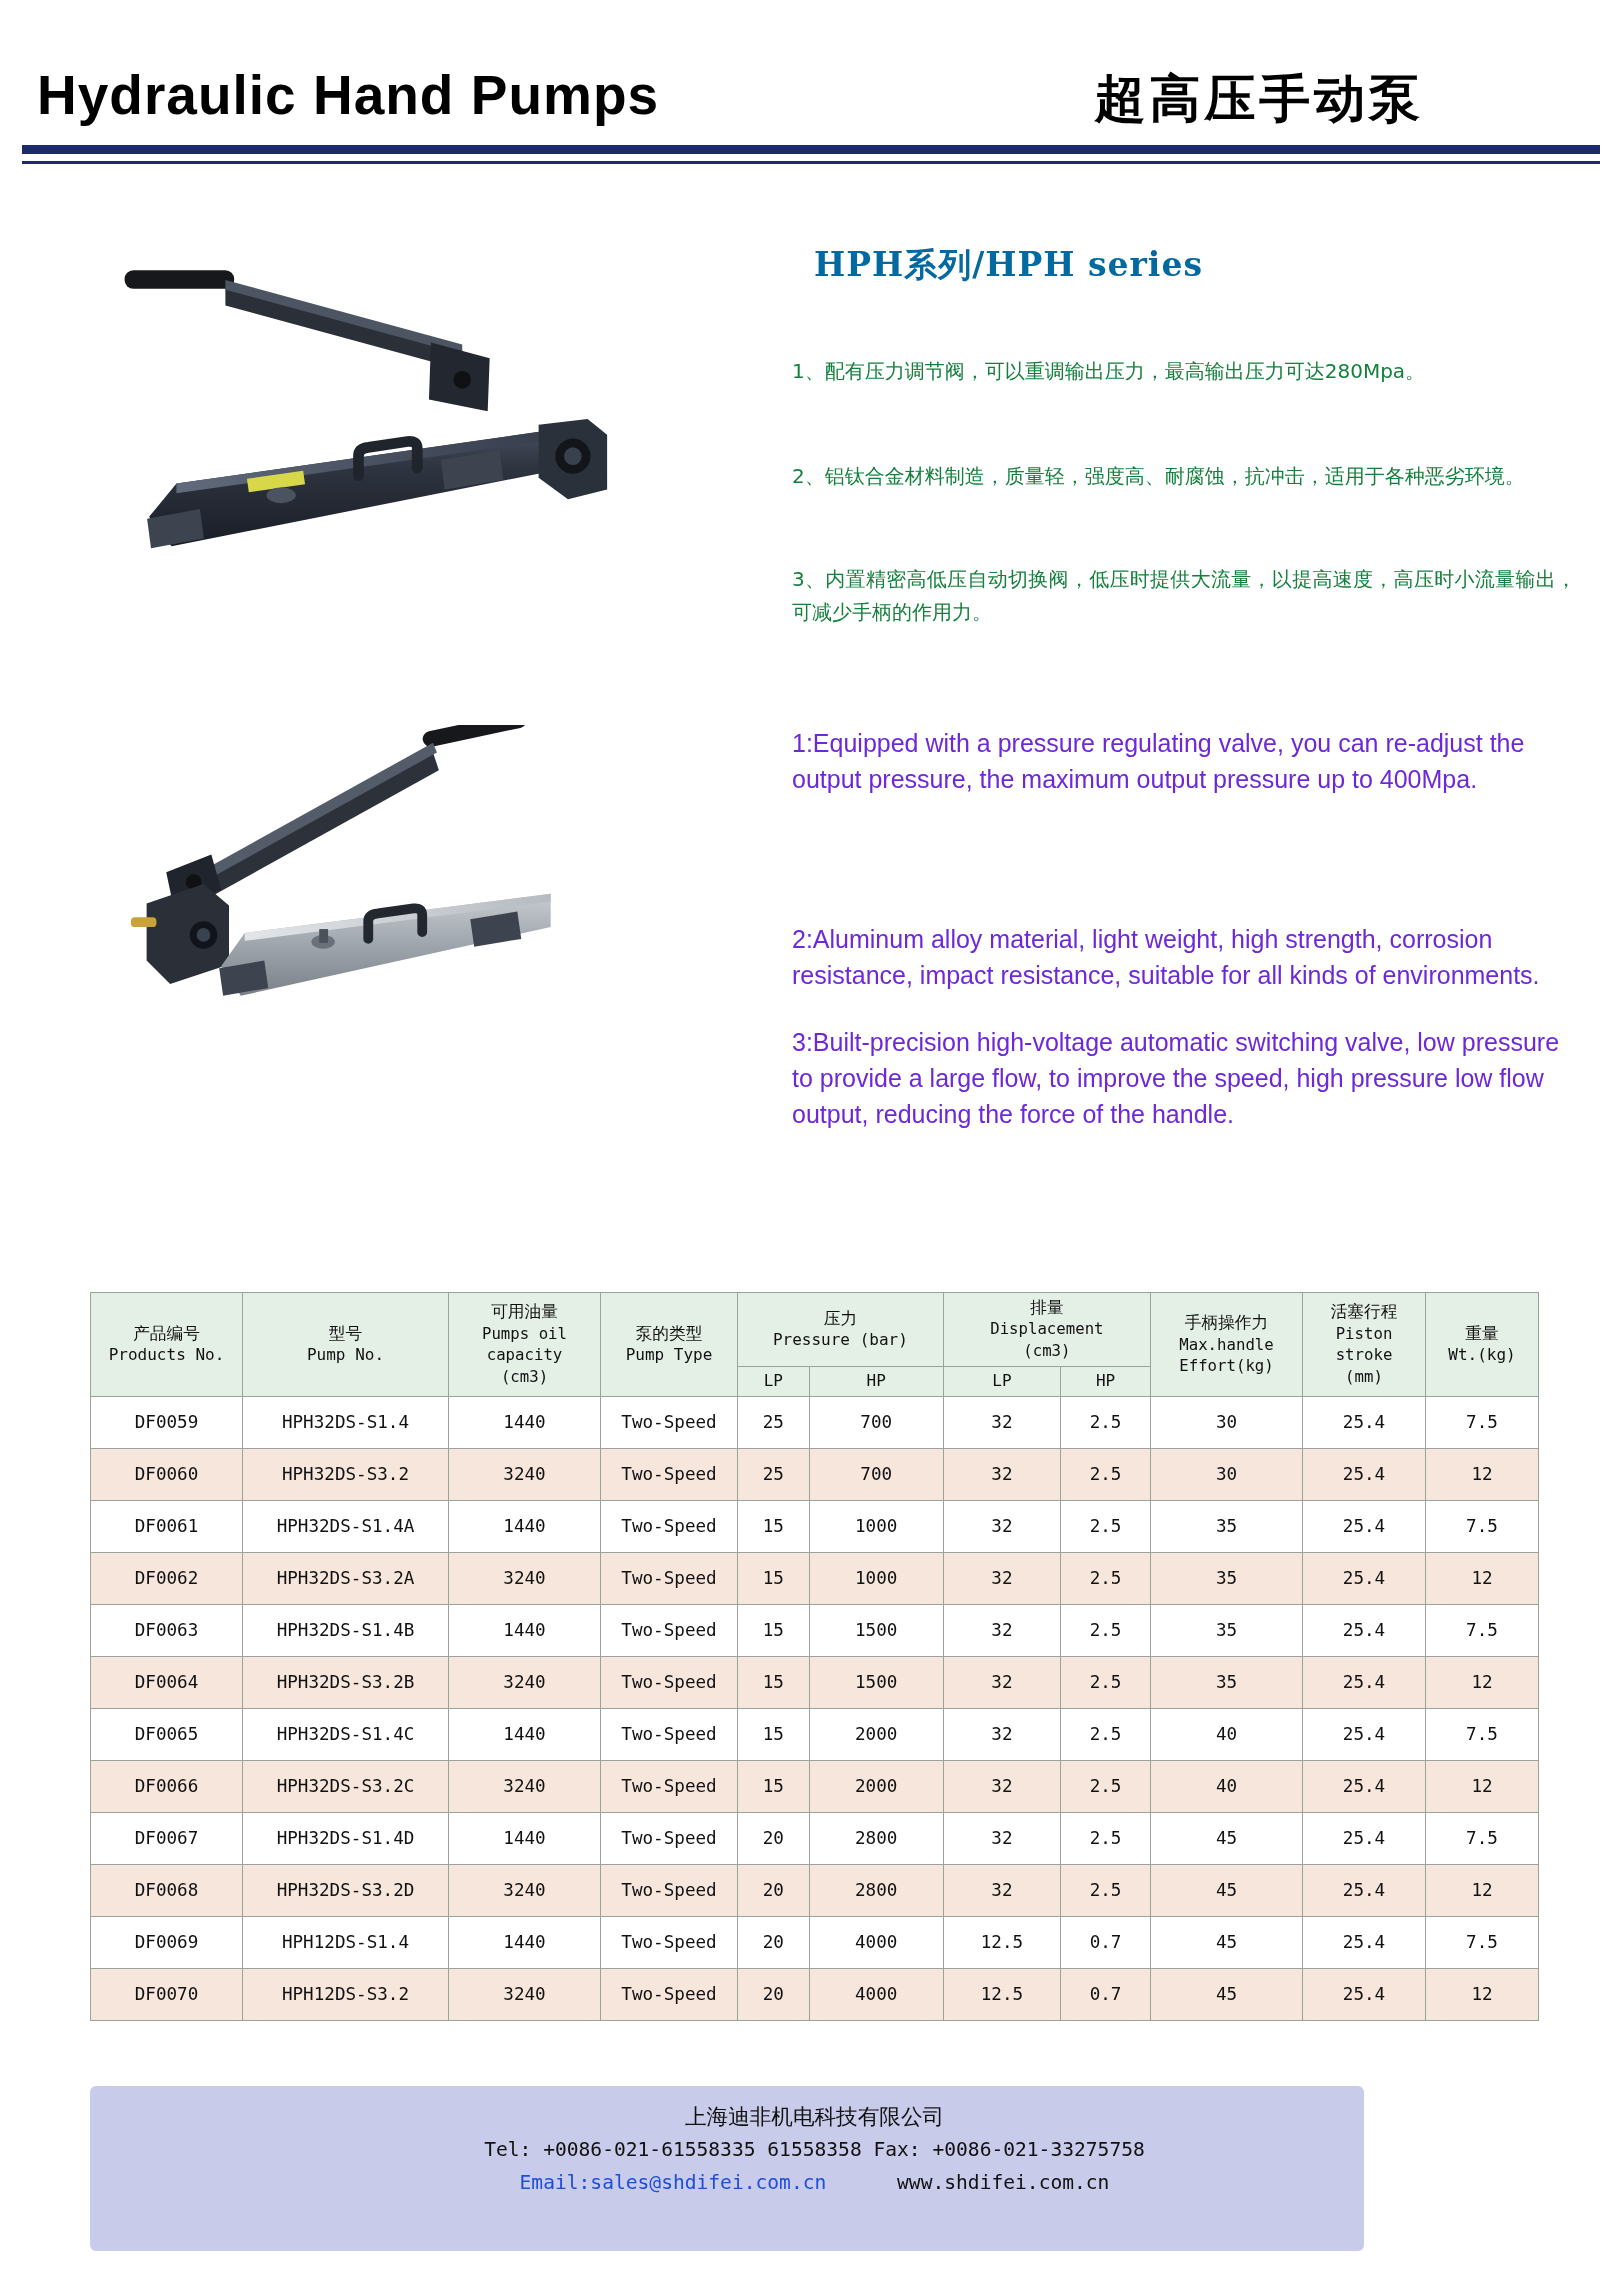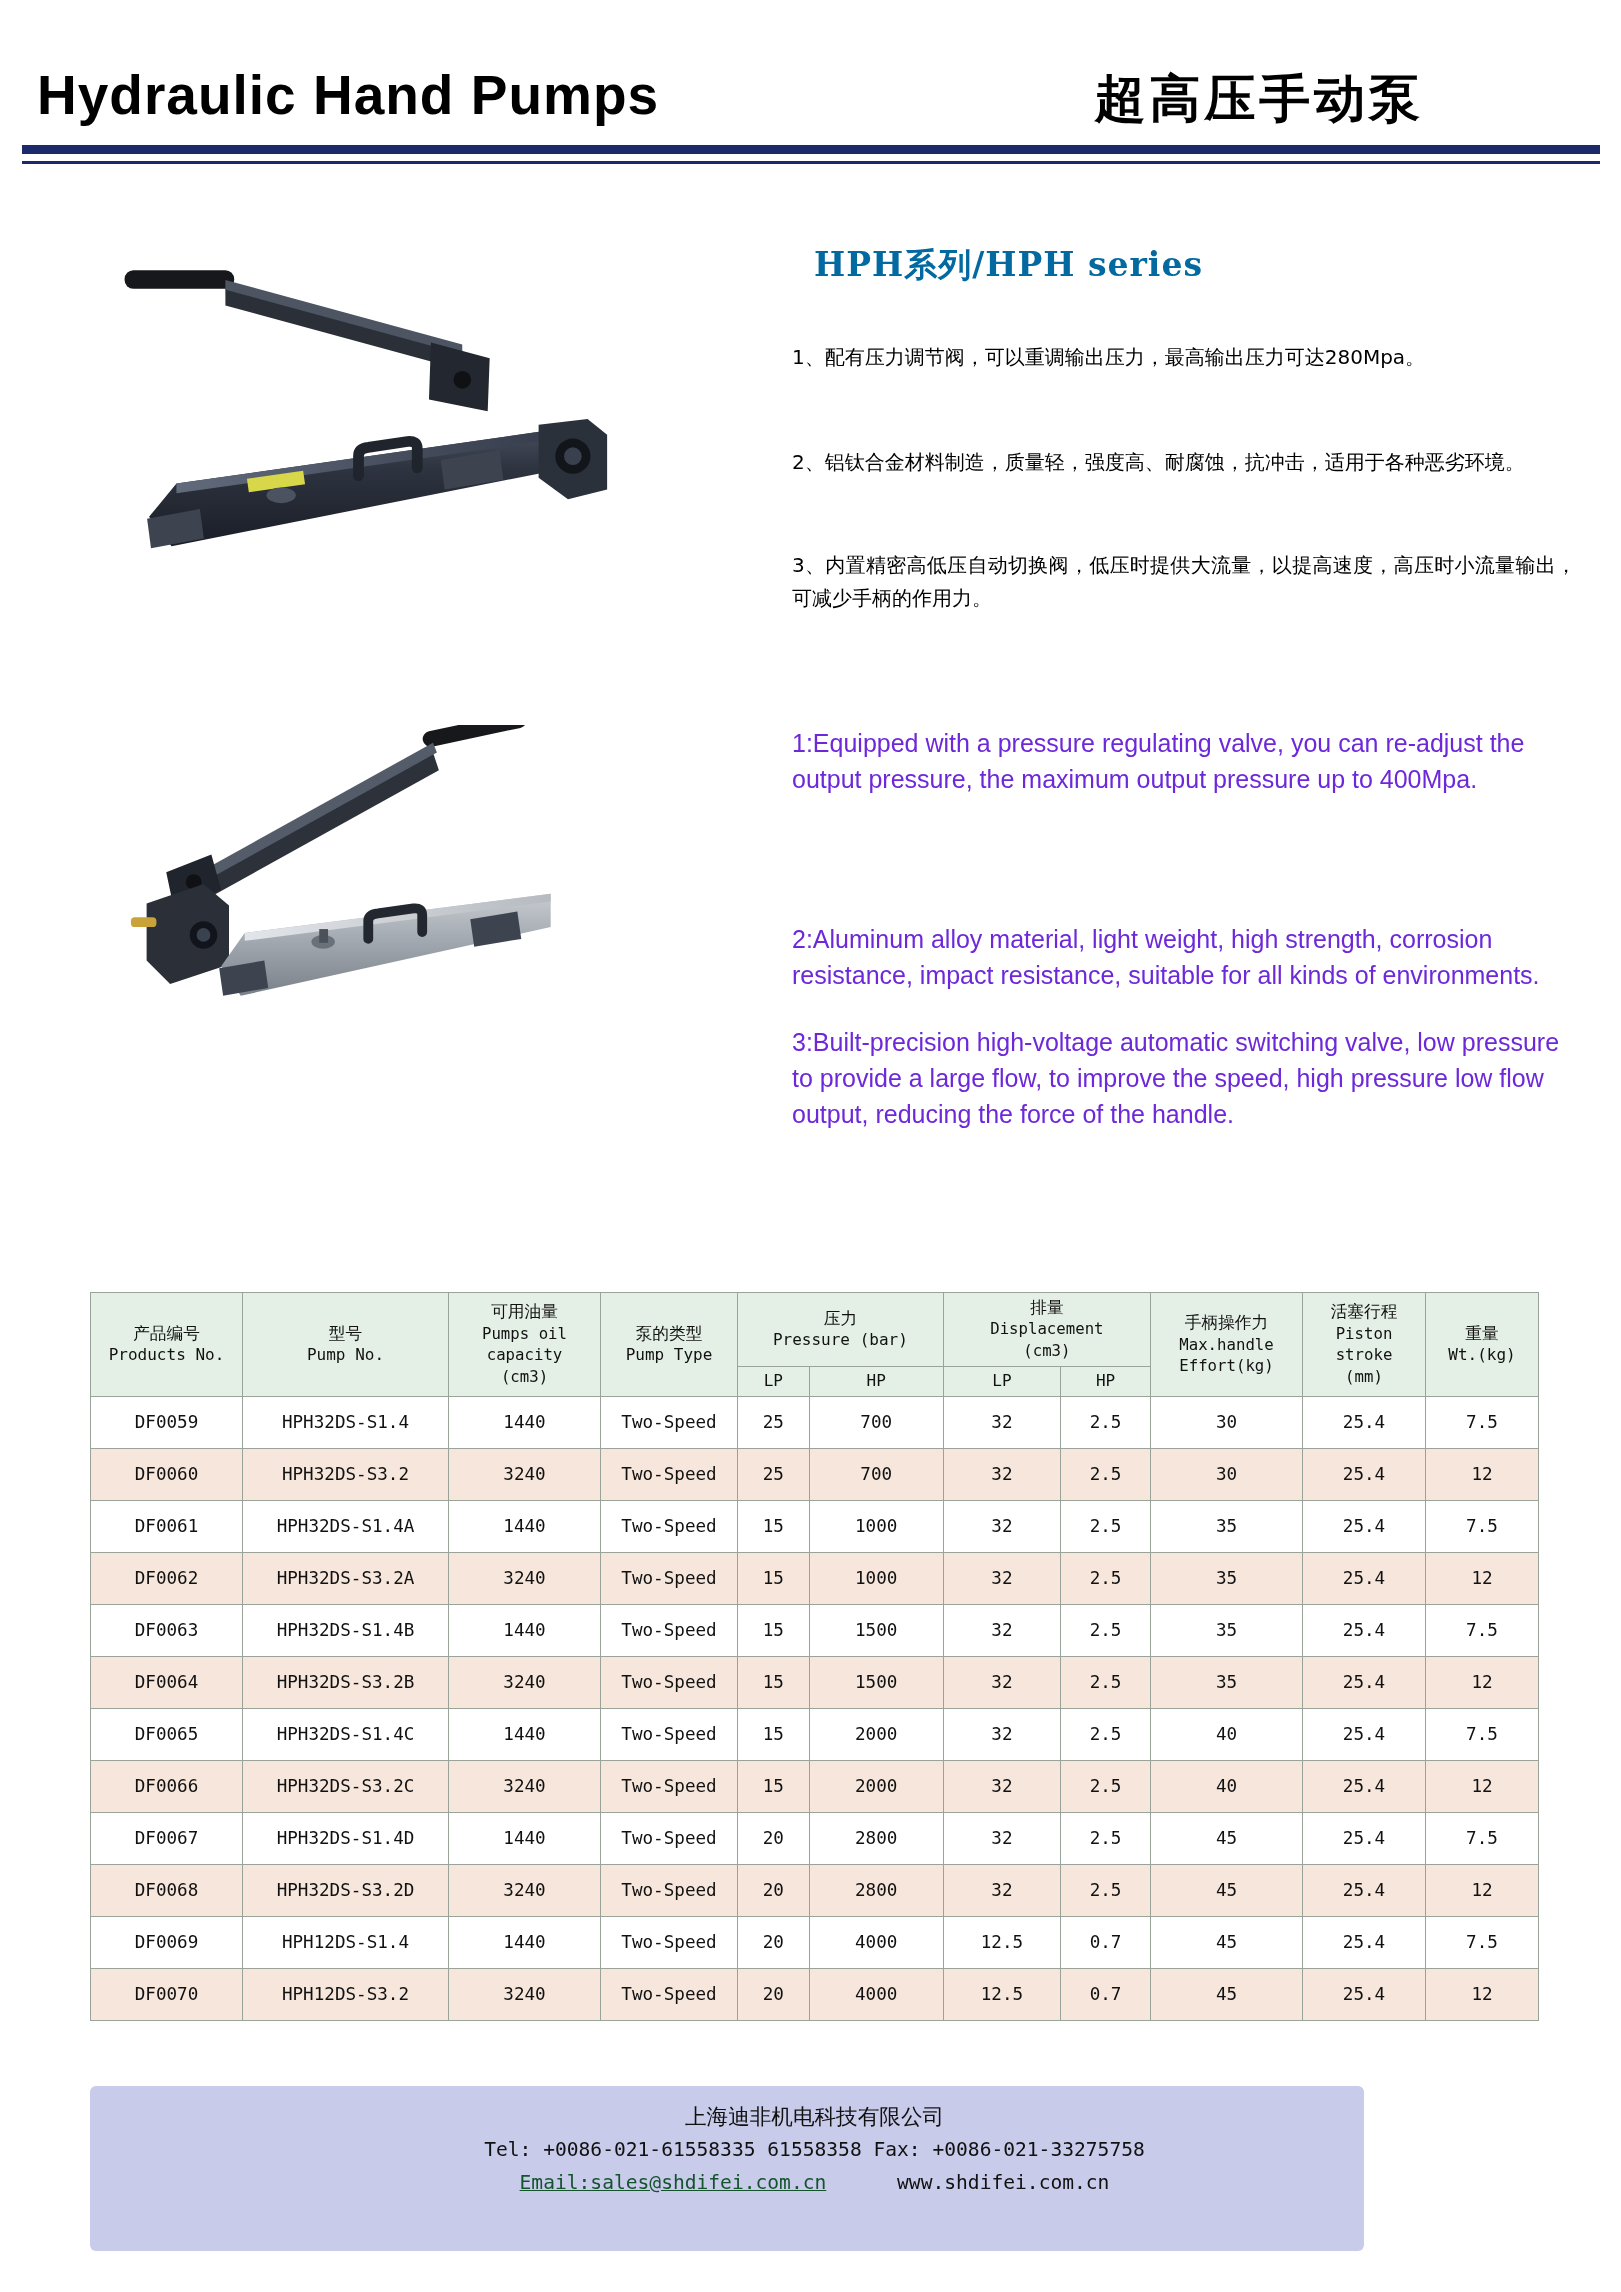--- a/index.html
+++ b/index.html
@@ -91,23 +91,24 @@
     font-family: "DejaVu Serif", serif;
     letter-spacing: 1px;
     white-space: nowrap;
   }
   .cn-para {
     position: absolute;
     left: 792px;
     width: 784px;
     font-size: 20px;
     line-height: 33px;
-    color: #000000;
+    color: #15803d;
     font-family: "DejaVu Sans", sans-serif;
     text-align: justify;
+    margin-top: 14px;
   }
   .cn-p1 { top: 341px; }
   .cn-p2 { top: 446px; }
   .cn-p3 { top: 549px; }
 
   .en-para {
     position: absolute;
     left: 792px;
     width: 794px;
     font-size: 25px;
@@ -188,22 +189,21 @@
   }
   .footer-line.company {
     padding-top: 13.7px;
     font-size: 21.6px;
   }
   .footer-line.mono {
     font-family: "DejaVu Sans Mono", monospace;
     font-size: 19.6px;
   }
   .footer-email {
-    color: #14532d;
-    text-decoration: underline;
+    color: #1d4ed8;
   }
   .footer-web {
     color: #111111;
   }
 </style>
 </head>
 <body>
 
 <div class="header">
   <div class="header-title-en">Hydraulic Hand Pumps</div>

